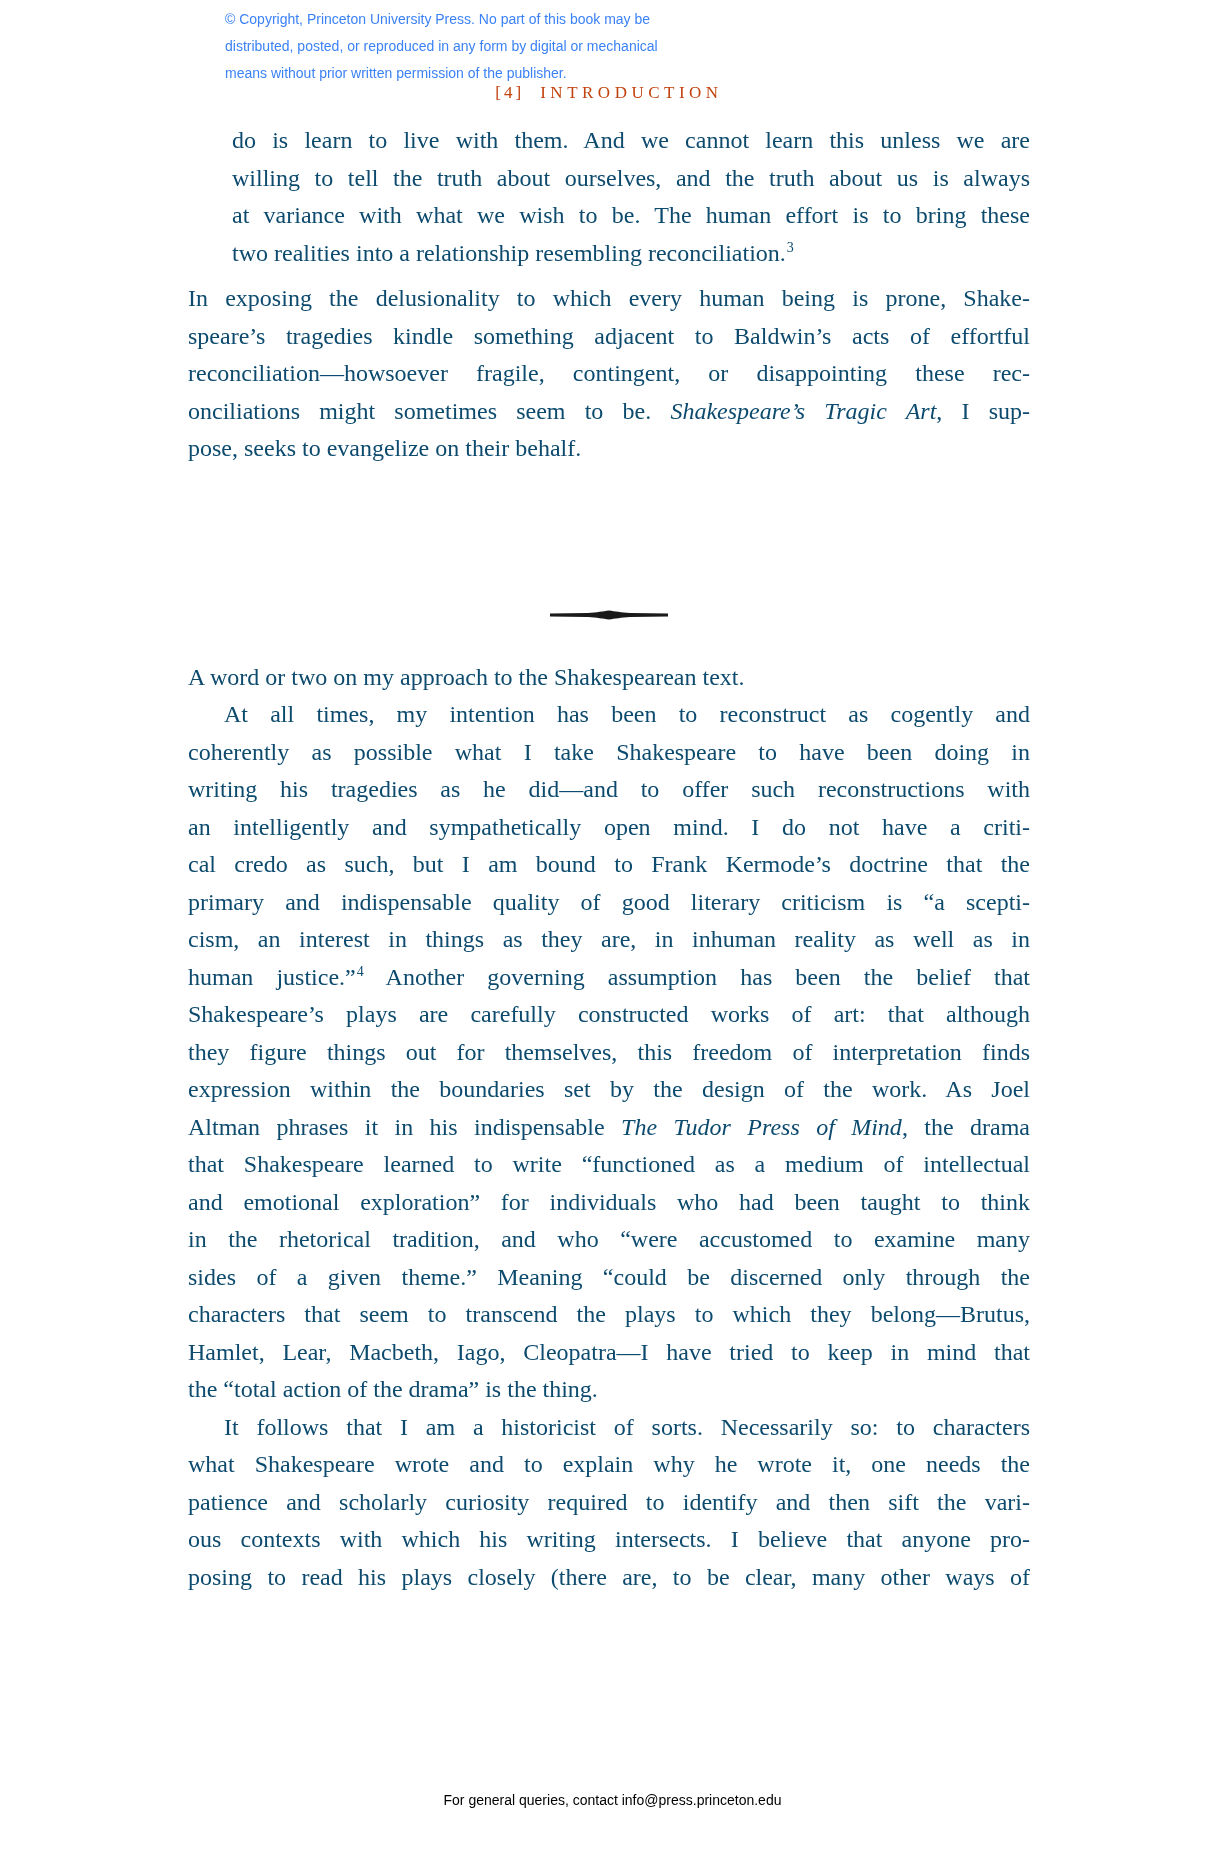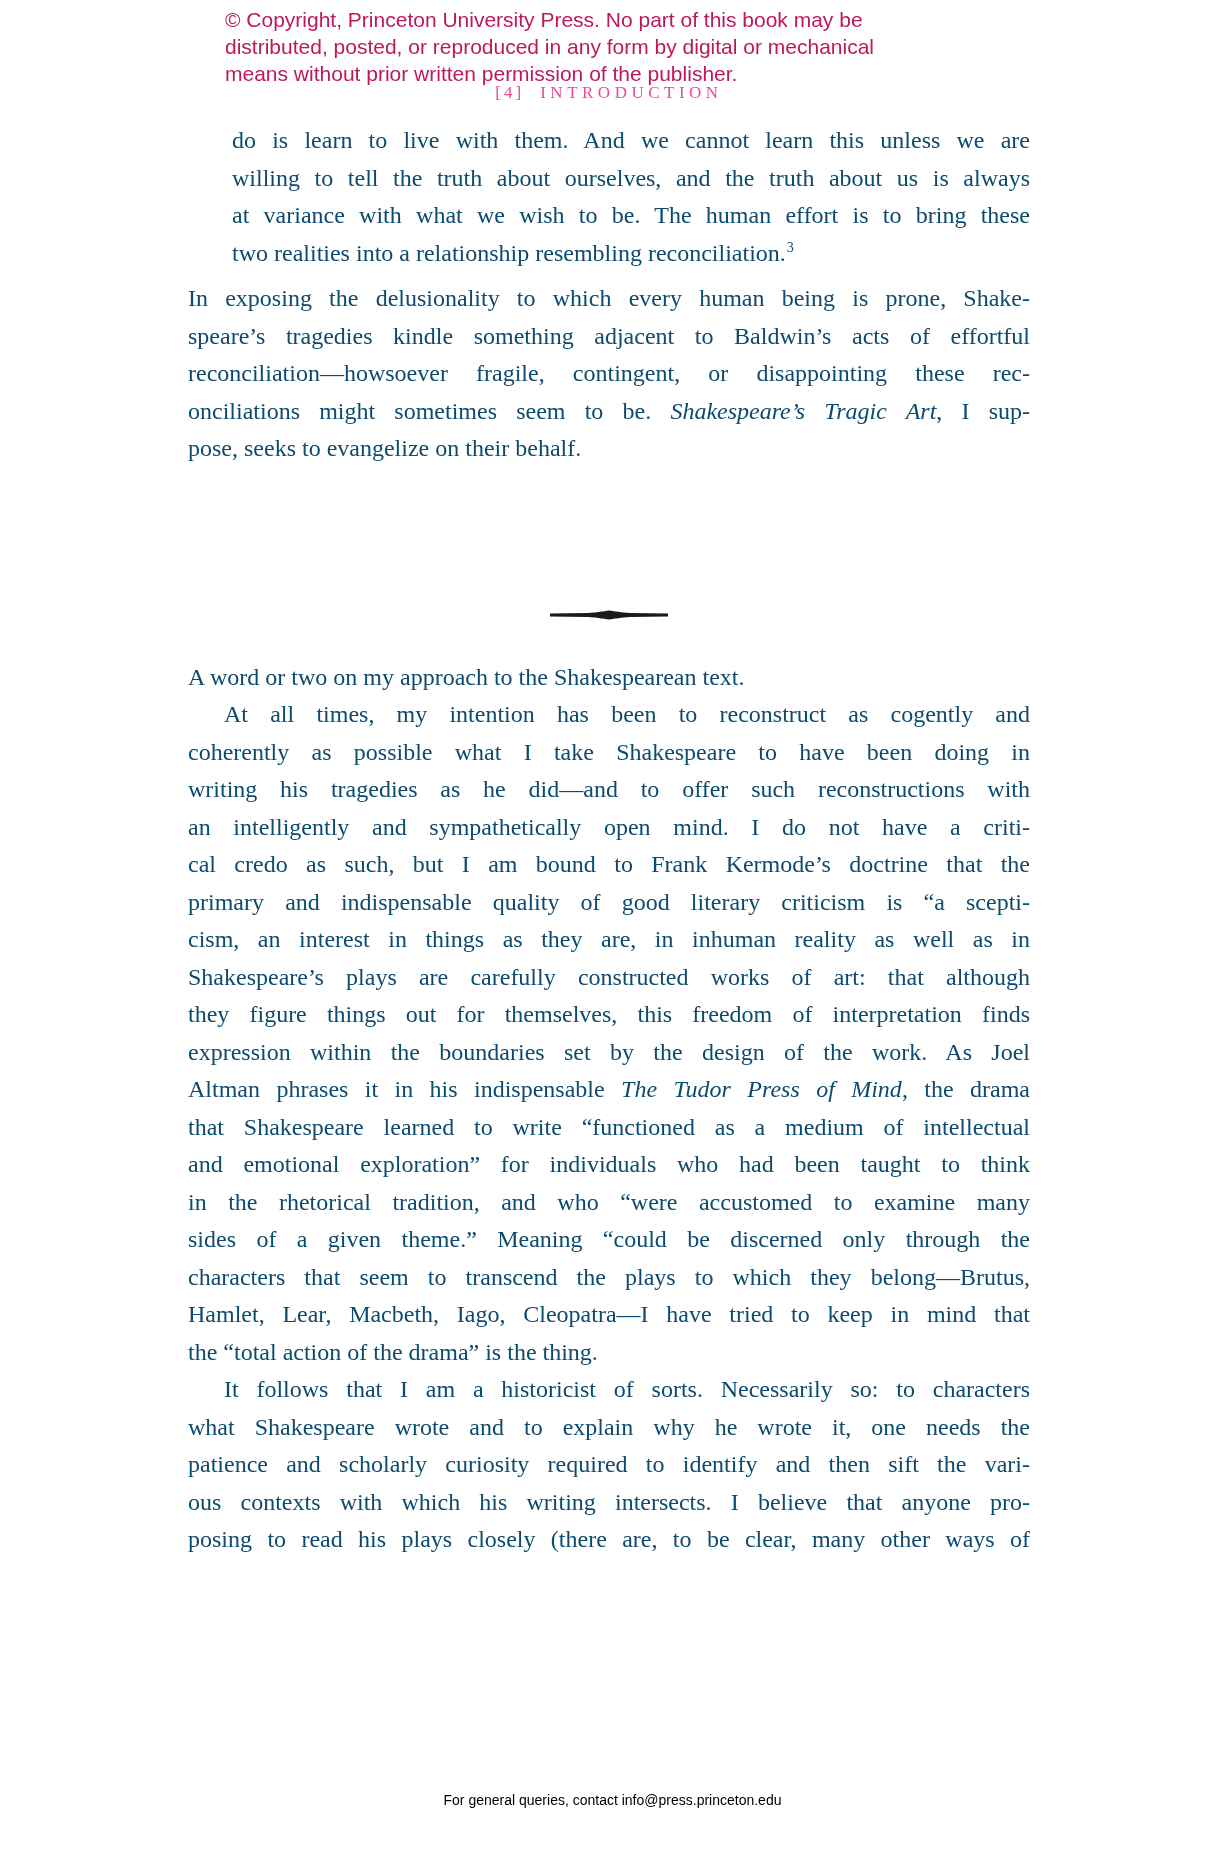--- a/index.html
+++ b/index.html
@@ -9,34 +9,34 @@
     width: 1225px;
     height: 1850px;
     background: #ffffff;
     overflow: hidden;
   }
   .copyright {
     position: absolute;
     left: 225px;
     top: 6px;
     font-family: "Liberation Sans", sans-serif;
-    font-size: 21px;
+    font-size: 14px;
     line-height: 27px;
-    color: #be185d;
+    color: #3b82f6;
     white-space: pre-line;
   }
   .running-head {
     position: absolute;
     left: 188px;
     top: 83px;
     width: 842px;
     text-align: center;
     font-family: "Liberation Serif", serif;
     font-size: 17px;
-    color: #ec4899;
+    color: #c2410c;
   }
   .running-head .page-num { letter-spacing: 3px; margin-right: 16px; }
   .running-head .chapter  { letter-spacing: 4.5px; }
   .content {
     position: absolute;
     left: 188px;
     top: 122px;
     width: 842px;
     font-family: "Liberation Serif", serif;
     font-size: 24px;
@@ -119,20 +119,21 @@
       </div>
 
     <div class="para">
         <div class="line indent">At all times, my intention has been to reconstruct as cogently and</div>
         <div class="line">coherently as possible what I take Shakespeare to have been doing in</div>
         <div class="line">writing his tragedies as he did—and to offer such reconstructions with</div>
         <div class="line">an intelligently and sympathetically open mind. I do not have a criti-</div>
         <div class="line">cal credo as such, but I am bound to Frank Kermode’s doctrine that the</div>
         <div class="line">primary and indispensable quality of good literary criticism is “a scepti-</div>
         <div class="line">cism, an interest in things as they are, in inhuman reality as well as in</div>
+        <div class="line">human justice.”<sup>4</sup> Another governing assumption has been the belief that</div>
         <div class="line">Shakespeare’s plays are carefully constructed works of art: that although</div>
         <div class="line">they figure things out for themselves, this freedom of interpretation finds</div>
         <div class="line">expression within the boundaries set by the design of the work. As Joel</div>
         <div class="line">Altman phrases it in his indispensable <i>The Tudor Press of Mind</i>, the drama</div>
         <div class="line">that Shakespeare learned to write “functioned as a medium of intellectual</div>
         <div class="line">and emotional exploration” for individuals who had been taught to think</div>
         <div class="line">in the rhetorical tradition, and who “were accustomed to examine many</div>
         <div class="line">sides of a given theme.” Meaning “could be discerned only through the</div>
         <div class="line">characters that seem to transcend the plays to which they belong—Brutus,</div>
         <div class="line">Hamlet, Lear, Macbeth, Iago, Cleopatra—I have tried to keep in mind that</div>

